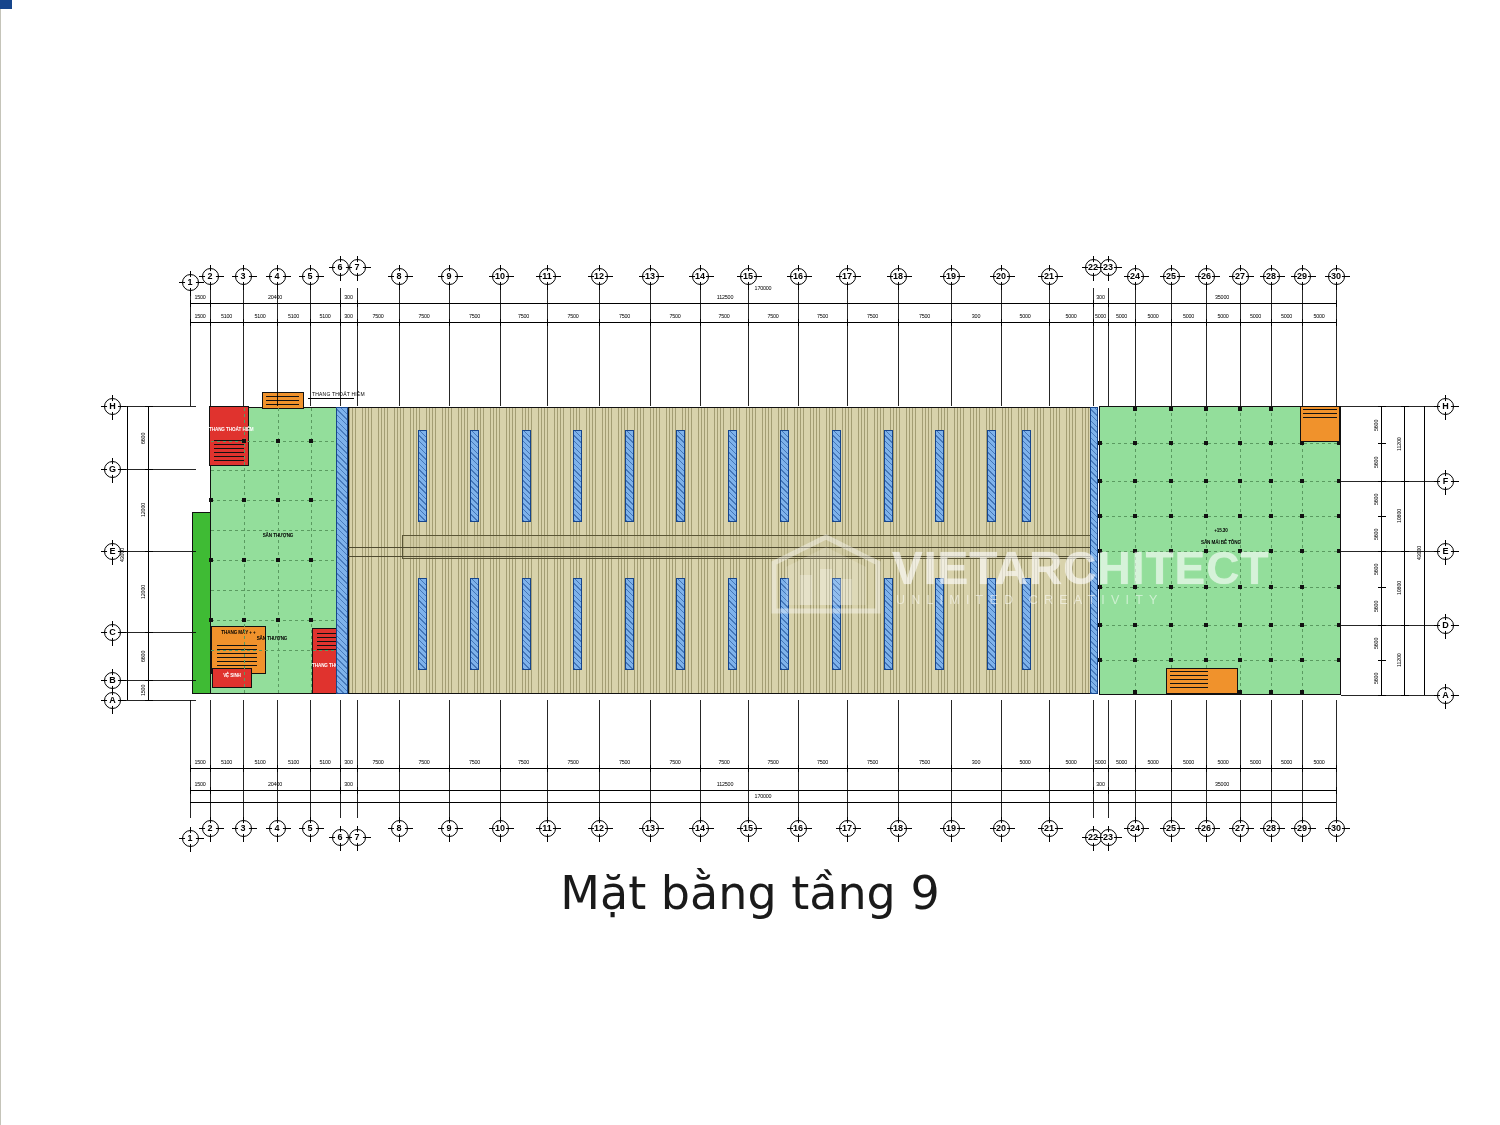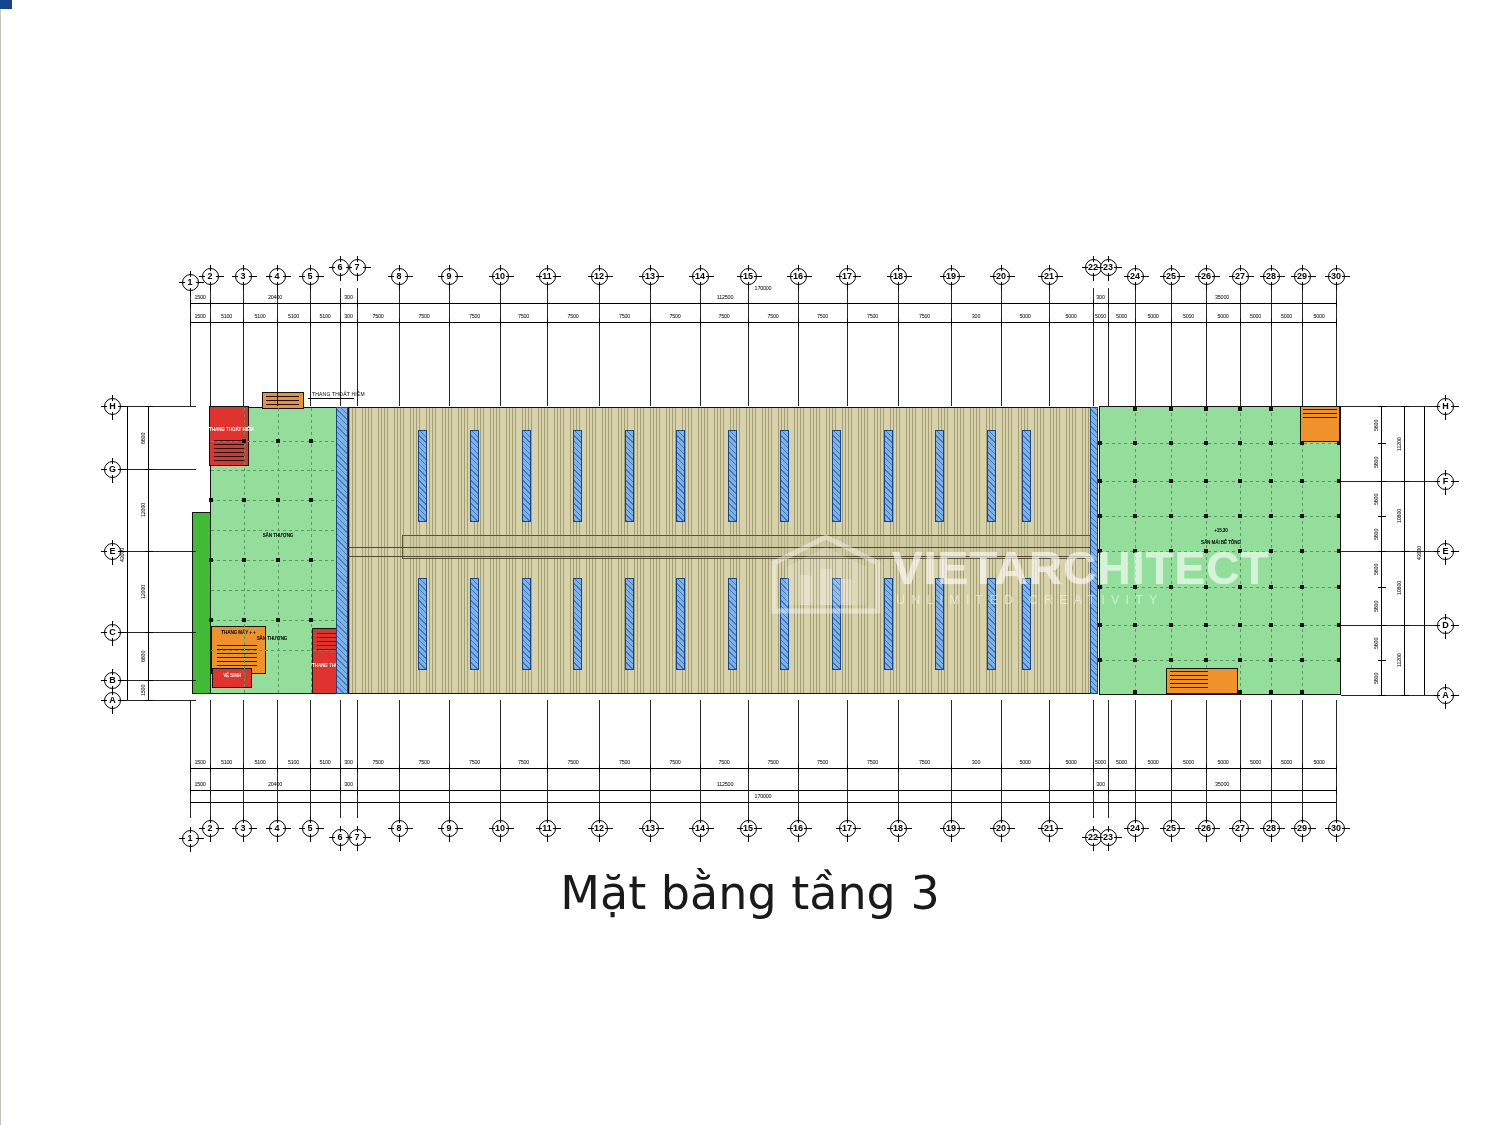--- a/index.html
+++ b/index.html
@@ -770,21 +770,21 @@
         <span>E</span>
       </div>
       <div class="bubble" style="left: 1437px; top: 616.5px;">
         <span>D</span>
       </div>
       <div class="bubble" style="left: 1437px; top: 686.5px;">
         <span>A</span>
       </div>
     </div>
 
-  <div id="title">Mặt bằng tầng 3</div>
+  <div id="title">Mặt bằng tầng 9</div>
 
   <div id="watermark">
     <svg class="wm-logo" viewBox="0 0 120 86">
       <polygon points="60,4 112,30 112,78 8,78 8,30" fill="none" stroke="#ffffff" stroke-width="5" opacity="0.75"></polygon>
       <polygon points="60,14 100,34 100,72 20,72 20,34" fill="#ffffff" opacity="0.30"></polygon>
       <rect x="34" y="42" width="12" height="30" fill="#ffffff" opacity="0.55"></rect>
       <rect x="54" y="36" width="12" height="36" fill="#ffffff" opacity="0.55"></rect>
       <rect x="74" y="46" width="12" height="26" fill="#ffffff" opacity="0.55"></rect>
     </svg>
     <div class="wm-main">VIETARCHITECT</div>

